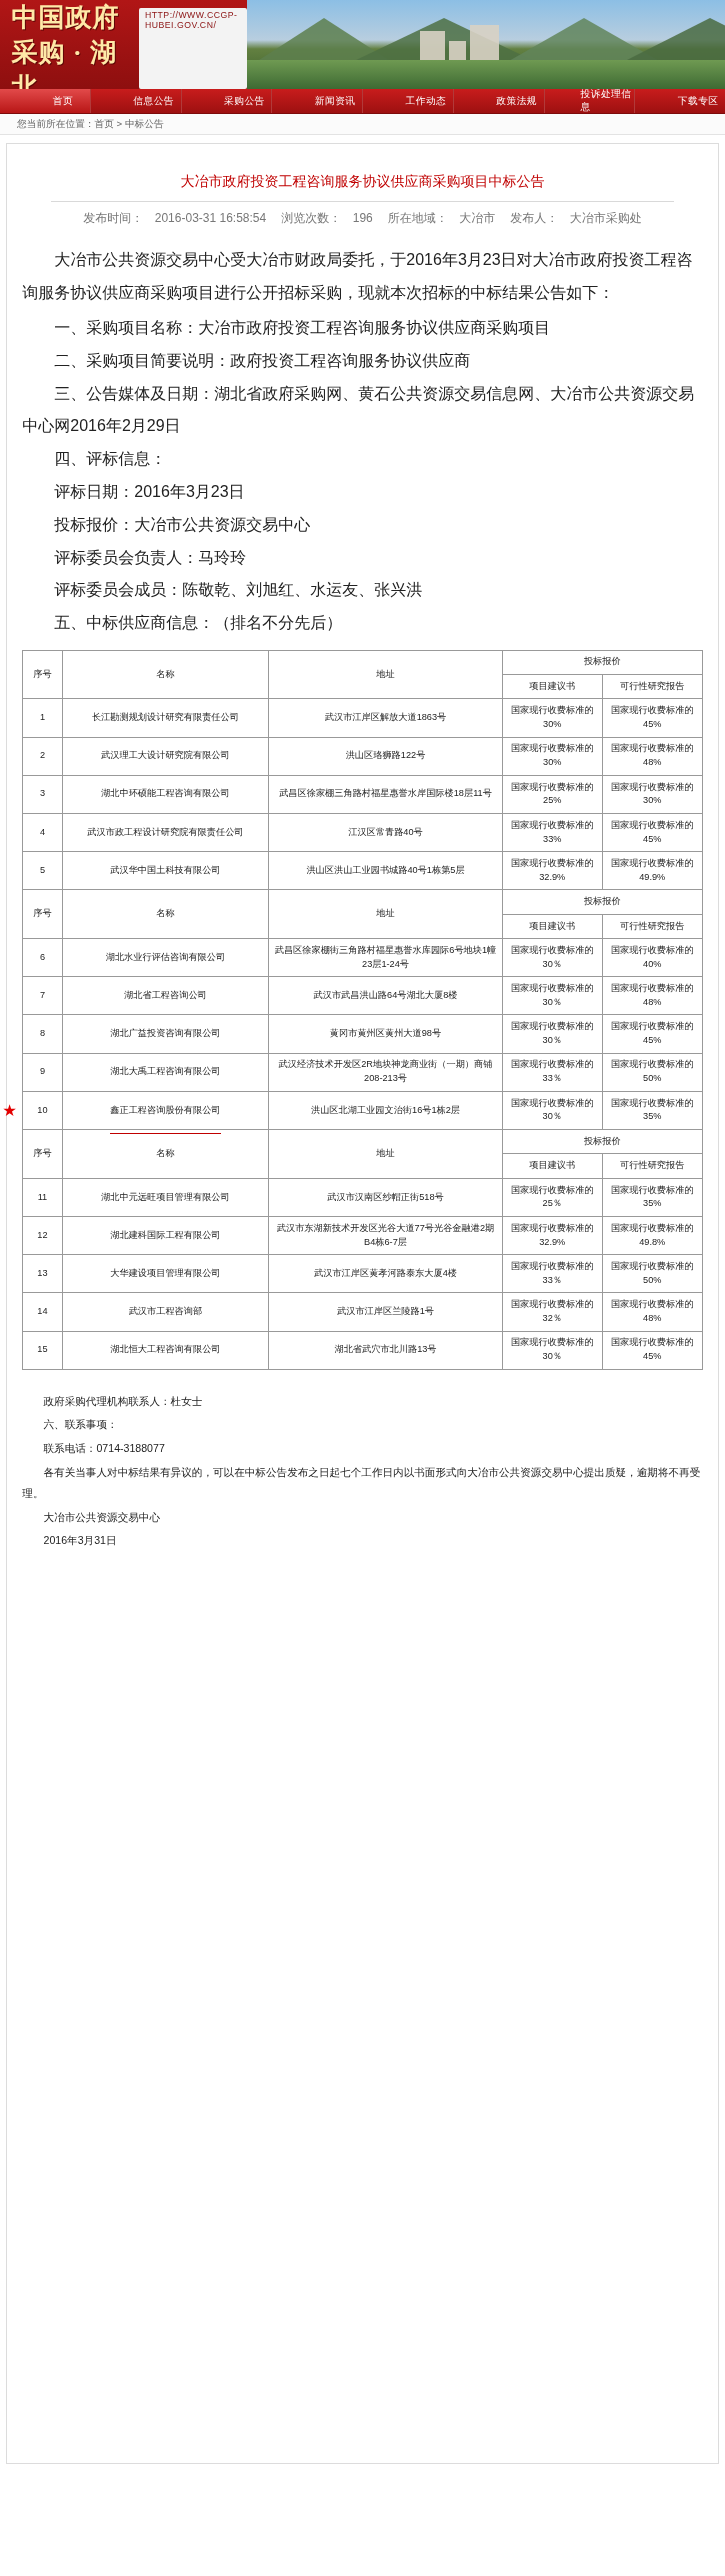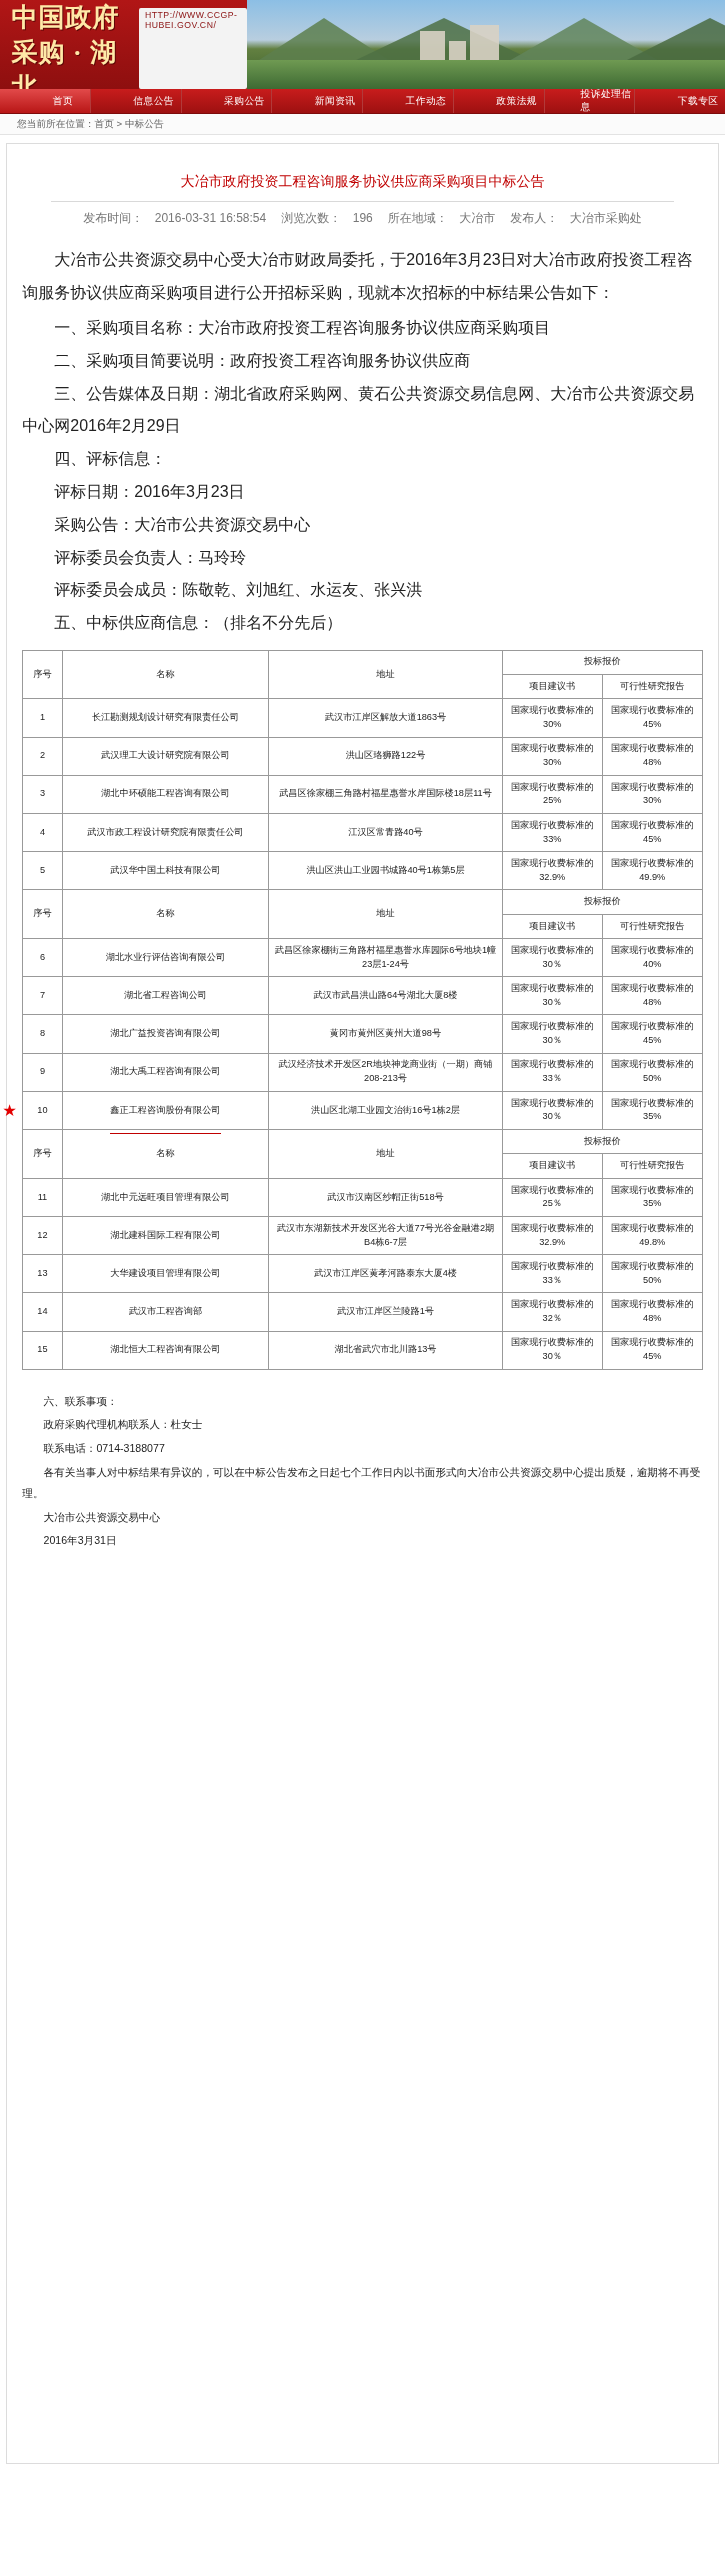--- a/index.html
+++ b/index.html
@@ -219,21 +219,21 @@
       <span>发布人：</span><span>大冶市采购处</span>
     </div>
 
     <div class="body-text">
       <p class="p-indent">大冶市公共资源交易中心受大冶市财政局委托，于2016年3月23日对大冶市政府投资工程咨询服务协议供应商采购项目进行公开招标采购，现就本次招标的中标结果公告如下：</p>
       <p class="p-sub">一、采购项目名称：大冶市政府投资工程咨询服务协议供应商采购项目</p>
       <p class="p-sub">二、采购项目简要说明：政府投资工程咨询服务协议供应商</p>
       <p class="p-sub">三、公告媒体及日期：湖北省政府采购网、黄石公共资源交易信息网、大冶市公共资源交易中心网2016年2月29日</p>
       <p class="p-sub">四、评标信息：</p>
       <p class="p-sub">评标日期：2016年3月23日</p>
-      <p class="p-sub">采购公告：大冶市公共资源交易中心</p>
+      <p class="p-sub">投标报价：大冶市公共资源交易中心</p>
       <p class="p-sub">评标委员会负责人：马玲玲</p>
       <p class="p-sub">评标委员会成员：陈敬乾、刘旭红、水运友、张兴洪</p>
       <p class="p-sub">五、中标供应商信息：（排名不分先后）</p>
     </div>
 
     <table class="bid">
       <tbody id="bid-body">
           <tr>
             <td class="col-no" rowspan="2">序号</td>
             <td class="col-name" rowspan="2">名称</td>
@@ -366,22 +366,22 @@
             <td class="col-no star-cell">15</td>
             <td class="col-name">湖北恒大工程咨询有限公司</td>
             <td class="col-addr">湖北省武穴市北川路13号</td>
             <td class="col-p1">国家现行收费标准的30％</td>
             <td class="col-p2">国家现行收费标准的45%</td>
           </tr>
         </tbody>
     </table>
 
     <div class="tail-text">
+      <p class="p-sub">政府采购代理机构联系人：杜女士</p>
       <p class="p-sub">六、联系事项：</p>
-      <p class="p-sub">政府采购代理机构联系人：杜女士</p>
       <p class="p-sub">联系电话：0714-3188077</p>
       <p class="p-indent">各有关当事人对中标结果有异议的，可以在中标公告发布之日起七个工作日内以书面形式向大冶市公共资源交易中心提出质疑，逾期将不再受理。</p>
       <p class="p-sub">大冶市公共资源交易中心</p>
       <p class="p-sub">2016年3月31日</p>
     </div>
 
   </div>
 </div>
 
 

